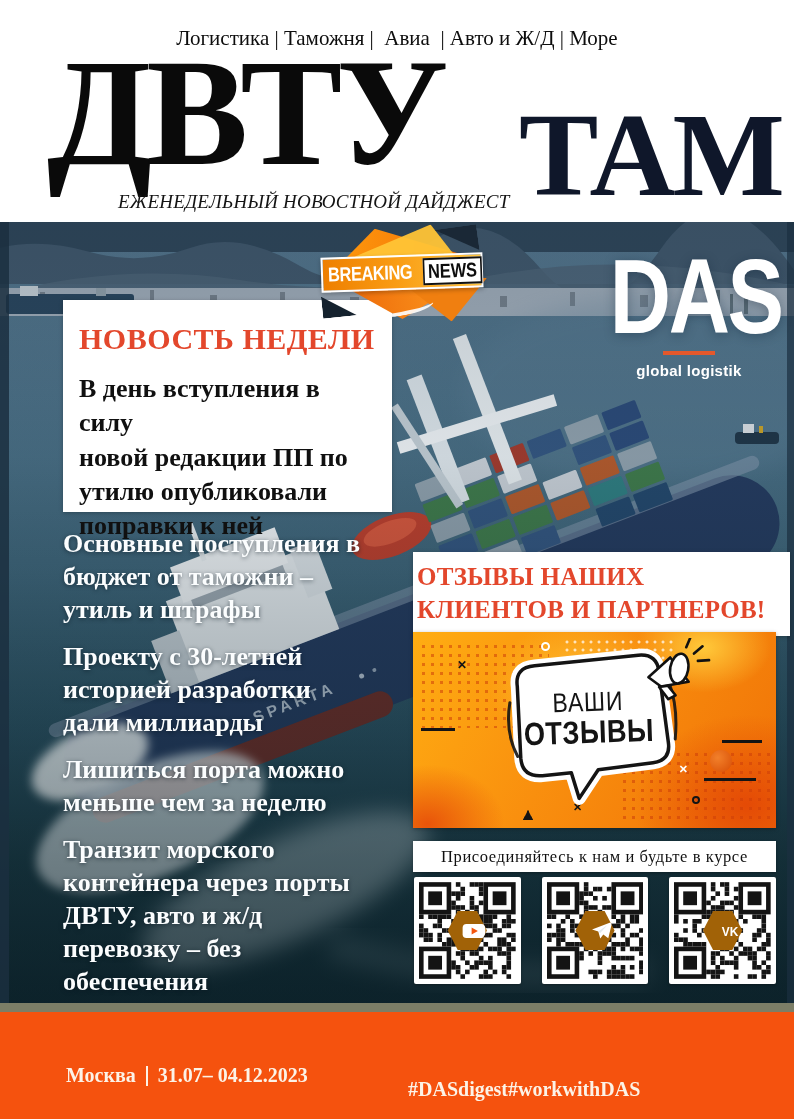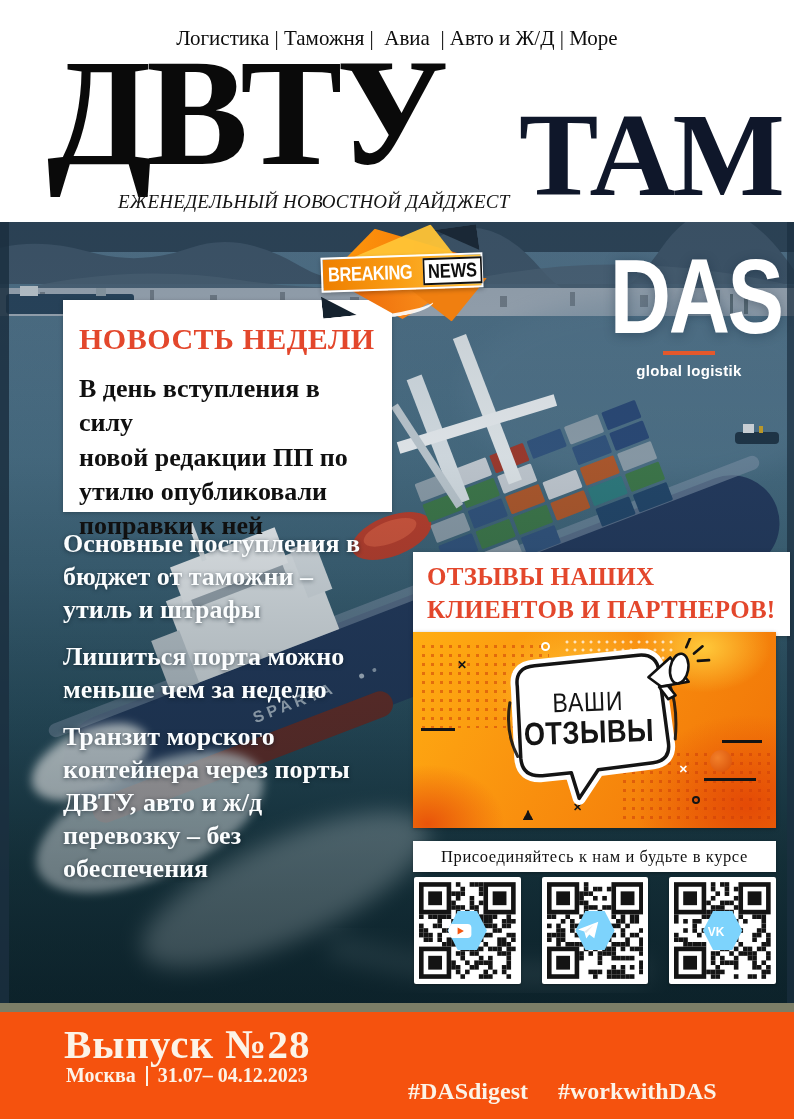--- a/index.html
+++ b/index.html
@@ -77,21 +77,21 @@
   .news-heading { font-size:30px; font-weight:700; color:#E3472C; letter-spacing:.5px; }
   .news-body { margin-top:16px; font-size:26px; font-weight:700; color:#101010; line-height:1.32; white-space:pre-line; }
 
   
   .headlines { position:absolute; left:63px; top:305px; width:348px; z-index:4; }
   .headline { font-size:26px; font-weight:700; color:#FBFDFE; line-height:1.27; white-space:pre-line;
     margin-bottom:14px; text-shadow:0 1px 4px rgba(8,22,32,.6); }
 
   
   .reviews-box { position:absolute; left:413px; top:330px; width:377px; background:#fff;
-    padding:9px 14px 10px; z-index:4; box-shadow:0 1px 4px rgba(0,0,0,.25); }
+    padding:9px 4px 10px; z-index:4; box-shadow:0 1px 4px rgba(0,0,0,.25); }
   .reviews-heading { font-size:25px; font-weight:700; color:#E3472C; line-height:1.3; letter-spacing:.3px; white-space:pre-line; }
 
   .banner { position:absolute; left:413px; top:410px; width:363px; height:196px; z-index:4; overflow:hidden;
     background:
       radial-gradient(130px 95px at 46% 28%, #FFC133 0%, rgba(255,193,51,0) 70%),
       radial-gradient(150px 120px at 92% 88%, #E44A06 0%, rgba(228,74,6,0) 75%),
       radial-gradient(110px 85px at 4% 98%, #E8540A 0%, rgba(232,84,10,0) 70%),
       radial-gradient(90px 60px at 80% 8%, #FFC93A 0%, rgba(255,201,58,0) 75%),
       linear-gradient(120deg,#FFAD12 0%,#F98F0E 45%,#F07207 100%);
     box-shadow:0 1px 4px rgba(0,0,0,.3); }
@@ -127,32 +127,32 @@
 
   .join-bar { position:absolute; left:413px; top:619px; width:363px; height:31px; background:#fff; z-index:4;
     text-align:center; font-size:16.5px; letter-spacing:.6px; color:#111; line-height:31px;
     box-shadow:0 1px 3px rgba(0,0,0,.3); }
 
   .qr-row { position:absolute; left:414px; top:655px; width:362px; display:flex; gap:21px; z-index:4; }
   .qr-tile { position:relative; width:107px; height:107px; background:#fff; border-radius:2px; padding:5px;
     box-shadow:0 1px 3px rgba(0,0,0,.3); cursor:pointer; }
   .qr-tile svg.qr { width:100%; height:100%; display:block; }
   .qr-icon-wrap { position:absolute; left:50%; top:50%; transform:translate(-50%,-50%);
-    width:40px; height:40px; display:flex; align-items:center; justify-content:flex-start;
-    background:#7dd3fc; clip-path:polygon(26% 1%,74% 1%,99% 50%,74% 99%,26% 99%,1% 50%);
+    width:40px; height:40px; display:flex; align-items:center; justify-content:flex-end;
+    background:#a16207; clip-path:polygon(26% 1%,74% 1%,99% 50%,74% 99%,26% 99%,1% 50%);
     box-shadow:0 0 0 4px rgba(255,255,255,.95); }
   .qr-icon-wrap svg { width:26px; height:26px; }
 
   
   .olive-strip { position:absolute; top:1003px; left:0; width:794px; height:9px; background:#7C7E67; }
   .footer { position:absolute; top:1012px; left:0; width:794px; height:107px; background:#F5520E; color:#FCF3E7; }
   .issue { position:absolute; left:64px; top:8px; font-size:41px; font-weight:700; letter-spacing:1px; }
   .meta { position:absolute; left:66px; top:52px; font-size:20px; font-weight:700; display:flex; align-items:center; }
   .meta-sep { display:inline-block; width:2px; height:20px; background:#FCF3E7; margin:0 10px; }
-  .tags { position:absolute; left:408px; top:66px; display:flex; gap:30px; font-size:24px; font-weight:700; }
+  .tags { position:absolute; left:408px; top:66px; display:flex; font-size:20px; font-weight:700; }
   .tag { cursor:pointer; }
   .preline { white-space:pre-line; }
 </style>
 </head>
 <body>
 
 <div class="page">
 
   <div class="nav-categories">Логистика | Таможня |  Авиа  | Авто и Ж/Д | Море</div>
   <div class="title-black">ДВТУ</div>
@@ -313,20 +313,23 @@
       <div class="news-body preline">В день вступления в силу
 новой редакции ПП по
 утилю опубликовали
 поправки к ней</div>
     </div>
 
     <div class="headlines">
       <div class="headline">Основные поступления в
 бюджет от таможни –
 утиль и штрафы</div>
+      <div class="headline">Проекту с 30-летней
+историей разработки
+дали миллиарды</div>
       <div class="headline">Лишиться порта можно
 меньше чем за неделю</div>
       <div class="headline">Транзит морского
 контейнера через порты
 ДВТУ, авто и ж/д
 перевозку – без
 обеспечения</div>
     </div>
 
     <div class="reviews-box">
@@ -863,21 +866,20 @@
           <svg viewBox="0 0 24 24">
             <text x="12" y="16.5" text-anchor="middle" font-family="Liberation Sans, sans-serif" font-weight="bold" font-size="11" fill="#fff">VK</text>
           </svg>
         </div>
       </div>
     </div>
   </div>
 
   <div class="olive-strip"></div>
   <div class="footer">
-    <div class="issue">Выпуск №28</div>
     <div class="meta">
       <span>Москва</span>
       <span class="meta-sep"></span>
       <span>31.07– 04.12.2023</span>
     </div>
     <div class="tags">
       <span class="tag">#DASdigest</span>
       <span class="tag">#workwithDAS</span>
     </div>
   </div>

